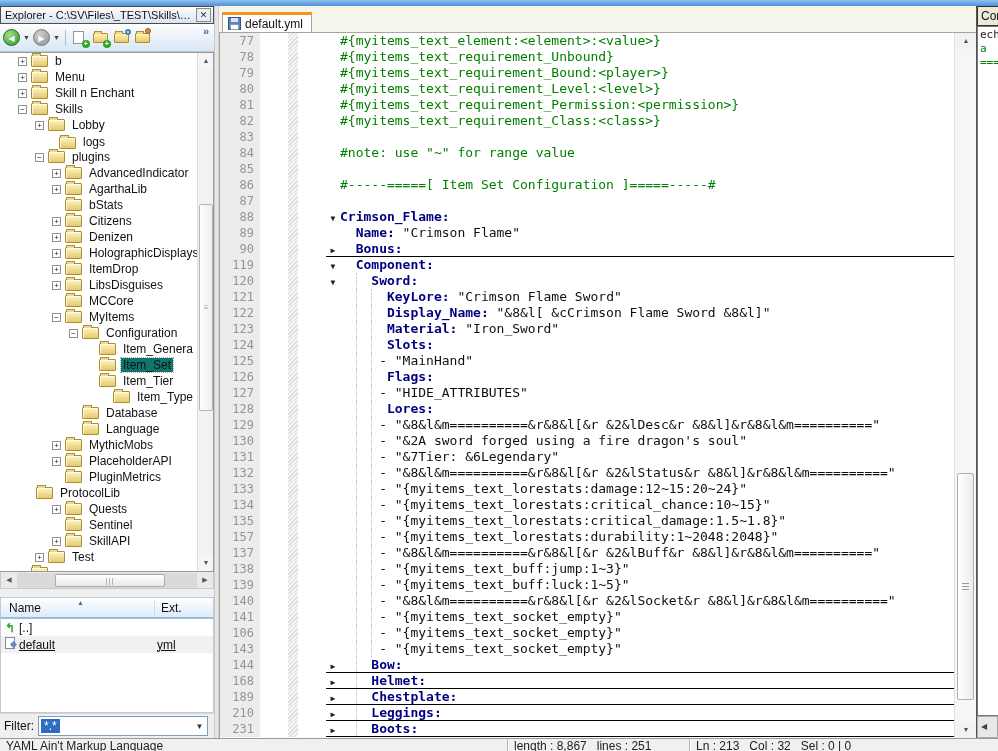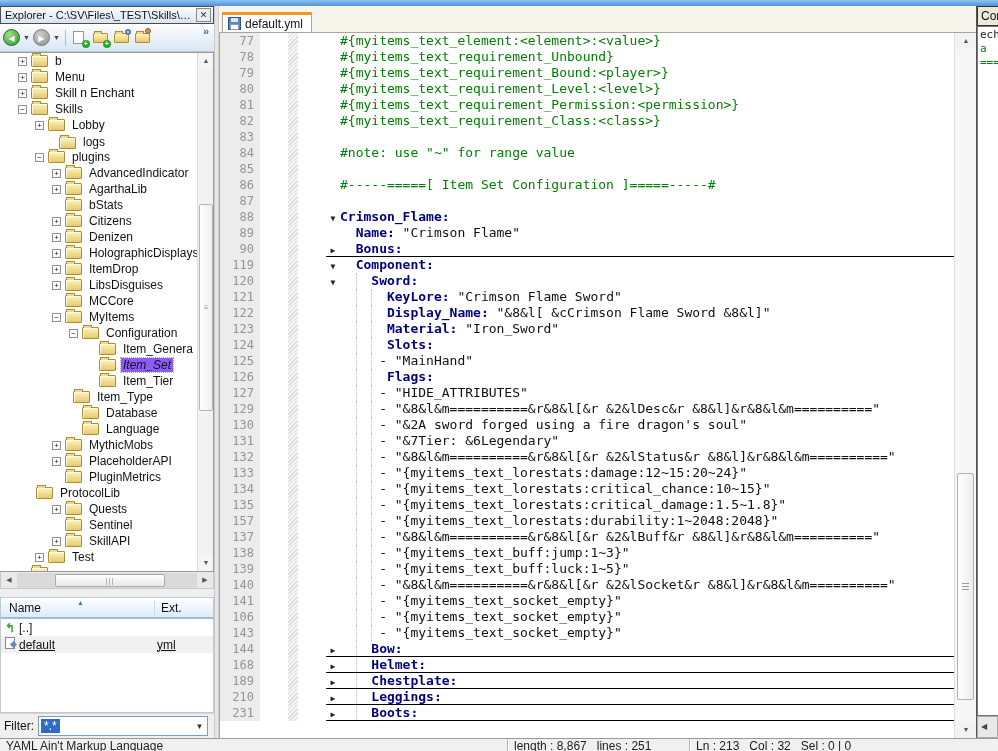--- a/index.html
+++ b/index.html
@@ -32,21 +32,21 @@
   .overflow-chev { margin-left:auto; color:#3b6ea5; font-weight:bold; font-size:11px; align-self:flex-start; padding:1px 2px 0 0; }
 
   .tree-wrap { height:520px; flex:none; position:relative; background:#fff; border:1px solid #999; border-left:none; overflow:hidden; }
   .tree { position:absolute; left:0; top:0; right:16px; bottom:0; overflow:hidden; }
   .tree-row { height:16px; display:flex; align-items:center; white-space:nowrap; }
   .expander { flex:none; width:9px; height:9px; border:1px solid #919191; background:#fff; font-size:8px; line-height:7px; text-align:center; color:#222; margin-right:4px; }
   .exp-space { flex:none; width:13px; }
   .folder { flex:none; width:17px; height:12px; background:linear-gradient(#fdf4c1,#e7c96a); border:1px solid #a98f35; border-radius:1px; position:relative; margin-right:5px; box-shadow:inset 1px 1px 0 rgba(255,255,255,.7); }
   .folder::before { content:""; position:absolute; top:-3px; left:0; width:7px; height:2px; background:#efd88f; border:1px solid #a98f35; border-bottom:none; }
   .tree-label { font-size:12px; padding:0 2px; }
-  .tree-row.sel .tree-label { background:#8b5cf6; outline:1px dotted #aaa;font-style:italic; }
+  .tree-row.sel .tree-label { background:#0f766e; outline:1px dotted #aaa; }
   .tree-vscroll { position:absolute; right:0; top:0; width:16px; bottom:0; background:#f2f2f2; border-left:1px solid #ddd; }
   .sb-btn { position:absolute; left:0; width:16px; height:16px; font-size:7px; color:#555; text-align:center; line-height:16px; background:#f5f5f5; }
   .tree-vthumb { position:absolute; left:1px; width:14px; top:151px; height:207px; background:linear-gradient(90deg,#fff,#eee); border:1px solid #b5b5b5; border-radius:2px; font-size:8px; color:#999; text-align:center; display:flex; align-items:center; justify-content:center; }
   .tree-hscroll { height:17px; flex:none; display:flex; align-items:center; background:#e9e9e9; border:1px solid #c9c9c9; border-top:none; }
   .hbtn { flex:none; width:16px; text-align:center; font-size:7px; color:#555; }
   .htrack { flex:1; position:relative; height:15px; background:#dadada; }
   .hthumb { position:absolute; left:38px; width:110px; top:1px; height:13px; background:linear-gradient(#fff,#e9e9e9); border:1px solid #aaa; border-radius:2px; text-align:center; font-size:8px; line-height:12px; color:#999; letter-spacing:1px; }
   .gap8 { height:8px; flex:none; }
 
   .file-header { height:22px; flex:none; display:flex; background:linear-gradient(#ffffff,#dcebf8); border:1px solid #b9cbdd; border-bottom:2px solid #9dbcd8; align-items:center; position:relative; }
@@ -247,21 +247,21 @@
             <div class="tree-row sel" style="padding-left: 86px;">
               <span class="exp-space"></span>
               <span class="folder"></span>
               <span class="tree-label">Item_Set</span>
             </div>
             <div class="tree-row" style="padding-left: 86px;">
               <span class="exp-space"></span>
               <span class="folder"></span>
               <span class="tree-label">Item_Tier</span>
             </div>
-            <div class="tree-row" style="padding-left: 60px;">
+            <div class="tree-row" style="padding-left: 100px;">
               <span class="exp-space"></span>
               <span class="folder"></span>
               <span class="tree-label">Item_Type</span>
             </div>
             <div class="tree-row" style="padding-left: 69px;">
               <span class="exp-space"></span>
               <span class="folder"></span>
               <span class="tree-label">Database</span>
             </div>
             <div class="tree-row" style="padding-left: 69px;">
@@ -390,20 +390,21 @@
             <div class="code-row"><span class="ln">90</span><span class="hatch"></span><span class="row-body ul"><span class="foldcol"><span class="fm">▶</span></span><span class="codetext"><span class="cp">  </span><span class="ck">Bonus:</span></span></span></div>
             <div class="code-row"><span class="ln">119</span><span class="hatch"></span><span class="row-body"><span class="foldcol"><span class="fm">▼</span></span><span class="codetext"><span class="cp">  </span><span class="ck">Component:</span></span></span></div>
             <div class="code-row"><span class="ln">120</span><span class="hatch"></span><span class="row-body"><span class="foldcol"><span class="fm">▼</span></span><span class="iguide" style="left: 29.66px;"></span><span class="codetext"><span class="cp">    </span><span class="ck">Sword:</span></span></span></div>
             <div class="code-row"><span class="ln">121</span><span class="hatch"></span><span class="row-body"><span class="foldcol"></span><span class="iguide" style="left: 29.66px;"></span><span class="iguide" style="left: 45.32px;"></span><span class="codetext"><span class="cp">      </span><span class="ck">KeyLore:</span><span class="cp"> "Crimson Flame Sword"</span></span></span></div>
             <div class="code-row"><span class="ln">122</span><span class="hatch"></span><span class="row-body"><span class="foldcol"></span><span class="iguide" style="left: 29.66px;"></span><span class="iguide" style="left: 45.32px;"></span><span class="codetext"><span class="cp">      </span><span class="ck">Display_Name:</span><span class="cp"> "&amp;8&amp;l[ &amp;cCrimson Flame Sword &amp;8&amp;l]"</span></span></span></div>
             <div class="code-row"><span class="ln">123</span><span class="hatch"></span><span class="row-body"><span class="foldcol"></span><span class="iguide" style="left: 29.66px;"></span><span class="iguide" style="left: 45.32px;"></span><span class="codetext"><span class="cp">      </span><span class="ck">Material:</span><span class="cp"> "Iron_Sword"</span></span></span></div>
             <div class="code-row"><span class="ln">124</span><span class="hatch"></span><span class="row-body"><span class="foldcol"></span><span class="iguide" style="left: 29.66px;"></span><span class="iguide" style="left: 45.32px;"></span><span class="codetext"><span class="cp">      </span><span class="ck">Slots:</span></span></span></div>
             <div class="code-row"><span class="ln">125</span><span class="hatch"></span><span class="row-body"><span class="foldcol"></span><span class="iguide" style="left: 29.66px;"></span><span class="iguide" style="left: 45.32px;"></span><span class="codetext"><span class="cp">     - "MainHand"</span></span></span></div>
             <div class="code-row"><span class="ln">126</span><span class="hatch"></span><span class="row-body"><span class="foldcol"></span><span class="iguide" style="left: 29.66px;"></span><span class="iguide" style="left: 45.32px;"></span><span class="codetext"><span class="cp">      </span><span class="ck">Flags:</span></span></span></div>
             <div class="code-row"><span class="ln">127</span><span class="hatch"></span><span class="row-body"><span class="foldcol"></span><span class="iguide" style="left: 29.66px;"></span><span class="iguide" style="left: 45.32px;"></span><span class="codetext"><span class="cp">     - "HIDE_ATTRIBUTES"</span></span></span></div>
+            <div class="code-row"><span class="ln">128</span><span class="hatch"></span><span class="row-body"><span class="foldcol"></span><span class="iguide" style="left: 29.66px;"></span><span class="iguide" style="left: 45.32px;"></span><span class="codetext"><span class="cp">      </span><span class="ck">Lores:</span></span></span></div>
             <div class="code-row"><span class="ln">129</span><span class="hatch"></span><span class="row-body"><span class="foldcol"></span><span class="iguide" style="left: 29.66px;"></span><span class="iguide" style="left: 45.32px;"></span><span class="codetext"><span class="cp">     - "&amp;8&amp;l&amp;m==========&amp;r&amp;8&amp;l[&amp;r &amp;2&amp;lDesc&amp;r &amp;8&amp;l]&amp;r&amp;8&amp;l&amp;m=========="</span></span></span></div>
             <div class="code-row"><span class="ln">130</span><span class="hatch"></span><span class="row-body"><span class="foldcol"></span><span class="iguide" style="left: 29.66px;"></span><span class="iguide" style="left: 45.32px;"></span><span class="codetext"><span class="cp">     - "&amp;2A sword forged using a fire dragon's soul"</span></span></span></div>
             <div class="code-row"><span class="ln">131</span><span class="hatch"></span><span class="row-body"><span class="foldcol"></span><span class="iguide" style="left: 29.66px;"></span><span class="iguide" style="left: 45.32px;"></span><span class="codetext"><span class="cp">     - "&amp;7Tier: &amp;6Legendary"</span></span></span></div>
             <div class="code-row"><span class="ln">132</span><span class="hatch"></span><span class="row-body"><span class="foldcol"></span><span class="iguide" style="left: 29.66px;"></span><span class="iguide" style="left: 45.32px;"></span><span class="codetext"><span class="cp">     - "&amp;8&amp;l&amp;m==========&amp;r&amp;8&amp;l[&amp;r &amp;2&amp;lStatus&amp;r &amp;8&amp;l]&amp;r&amp;8&amp;l&amp;m=========="</span></span></span></div>
             <div class="code-row"><span class="ln">133</span><span class="hatch"></span><span class="row-body"><span class="foldcol"></span><span class="iguide" style="left: 29.66px;"></span><span class="iguide" style="left: 45.32px;"></span><span class="codetext"><span class="cp">     - "{myitems_text_lorestats:damage:12~15:20~24}"</span></span></span></div>
             <div class="code-row"><span class="ln">134</span><span class="hatch"></span><span class="row-body"><span class="foldcol"></span><span class="iguide" style="left: 29.66px;"></span><span class="iguide" style="left: 45.32px;"></span><span class="codetext"><span class="cp">     - "{myitems_text_lorestats:critical_chance:10~15}"</span></span></span></div>
             <div class="code-row"><span class="ln">135</span><span class="hatch"></span><span class="row-body"><span class="foldcol"></span><span class="iguide" style="left: 29.66px;"></span><span class="iguide" style="left: 45.32px;"></span><span class="codetext"><span class="cp">     - "{myitems_text_lorestats:critical_damage:1.5~1.8}"</span></span></span></div>
             <div class="code-row"><span class="ln">157</span><span class="hatch"></span><span class="row-body"><span class="foldcol"></span><span class="iguide" style="left: 29.66px;"></span><span class="iguide" style="left: 45.32px;"></span><span class="codetext"><span class="cp">     - "{myitems_text_lorestats:durability:1~2048:2048}"</span></span></span></div>
             <div class="code-row"><span class="ln">137</span><span class="hatch"></span><span class="row-body"><span class="foldcol"></span><span class="iguide" style="left: 29.66px;"></span><span class="iguide" style="left: 45.32px;"></span><span class="codetext"><span class="cp">     - "&amp;8&amp;l&amp;m==========&amp;r&amp;8&amp;l[&amp;r &amp;2&amp;lBuff&amp;r &amp;8&amp;l]&amp;r&amp;8&amp;l&amp;m=========="</span></span></span></div>
             <div class="code-row"><span class="ln">138</span><span class="hatch"></span><span class="row-body"><span class="foldcol"></span><span class="iguide" style="left: 29.66px;"></span><span class="iguide" style="left: 45.32px;"></span><span class="codetext"><span class="cp">     - "{myitems_text_buff:jump:1~3}"</span></span></span></div>

